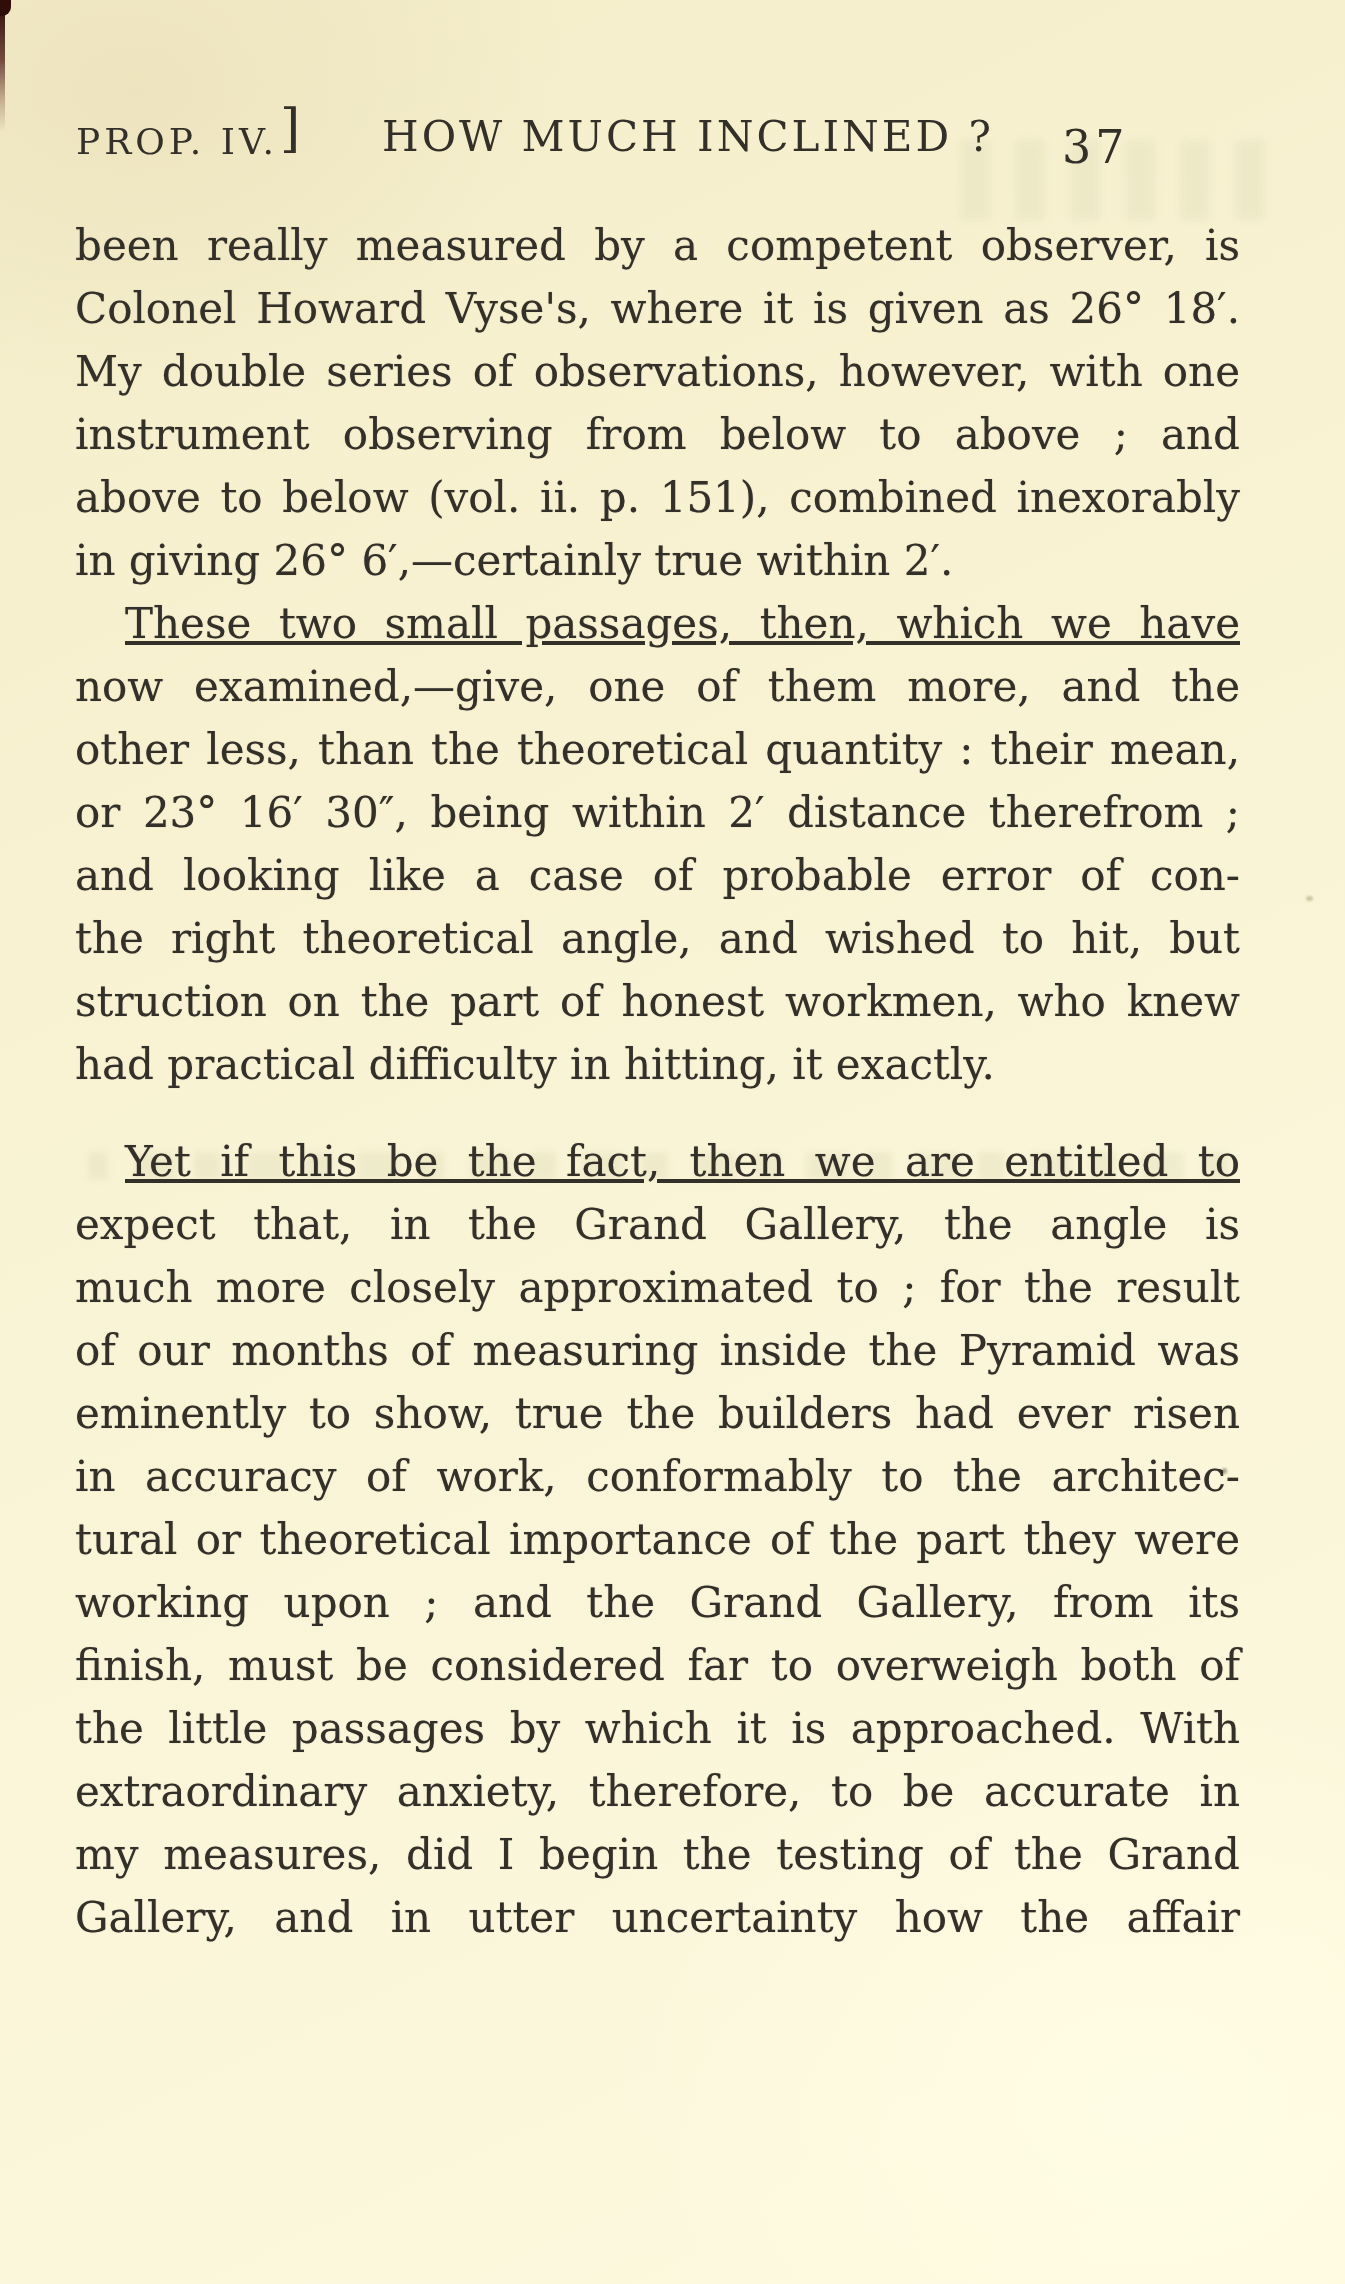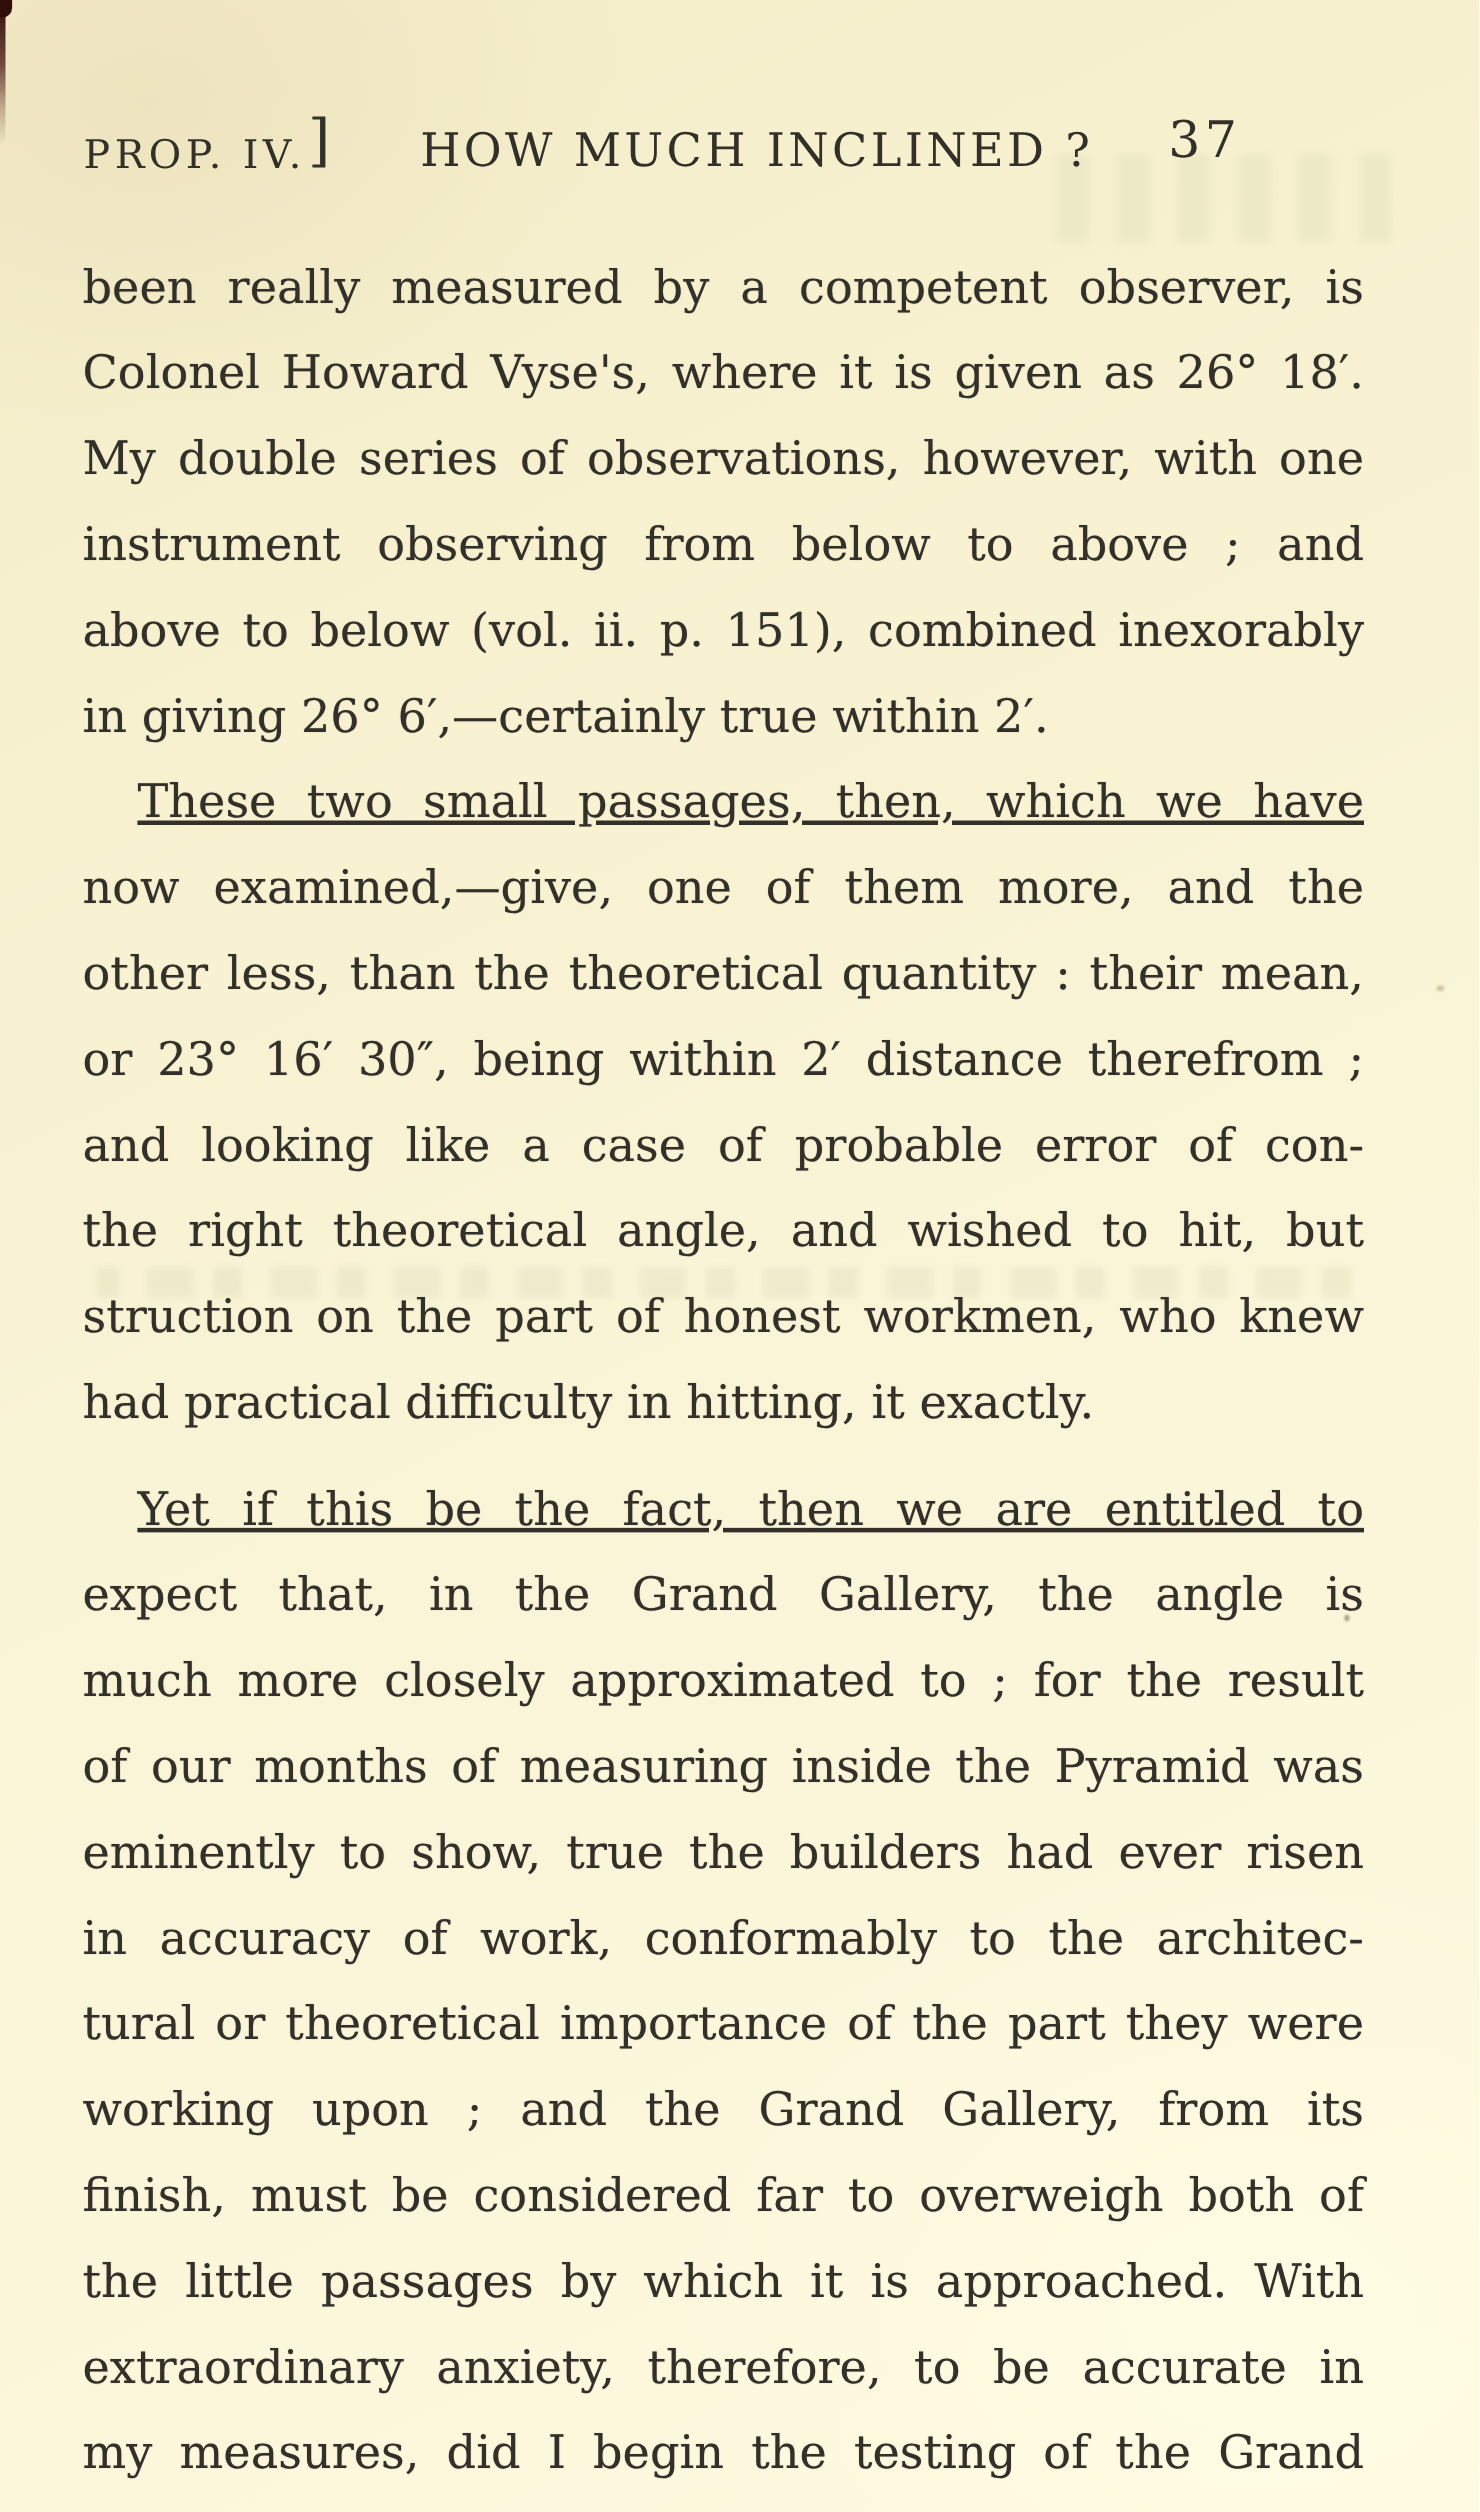--- a/index.html
+++ b/index.html
@@ -60,38 +60,37 @@
   .header-bracket {
     font-size: 52px; line-height: 36px; letter-spacing: 0;
     position: relative; top: -8px; left: 2px; font-weight: 400;
   }
   .header-title {
     position: absolute; left: 382px; top: 12px;
     font-size: 42px; letter-spacing: 3px; line-height: 42px;
     white-space: nowrap;
   }
   .header-page-number {
-    position: absolute; left: 1062px; top: 0;
+    position: absolute; left: 1062px; top: 20px;
     font-size: 46px; line-height: 46px; letter-spacing: 4px;
   }
 
   
   .text-block {
     position: absolute; left: 75px; top: 214px; width: 1165px;
     font-size: 42px;
     text-shadow: 0 0 1px rgba(46,41,34,0.35);
   }
   .paragraph { margin: 0; }
   .para-gap { margin-top: 34px; }
   .line {
     height: 63px; line-height: 63px;
     text-align: justify;
     text-align-last: justify;
     white-space: nowrap;
-    margin-top: 15px;
   }
   .line-last { text-align-last: left; }
   .indent { text-indent: 50px; text-decoration: underline; }
 </style>
 </head>
 <body>
 
 <div class="page">
 
   <div class="edge-strip"></div>

